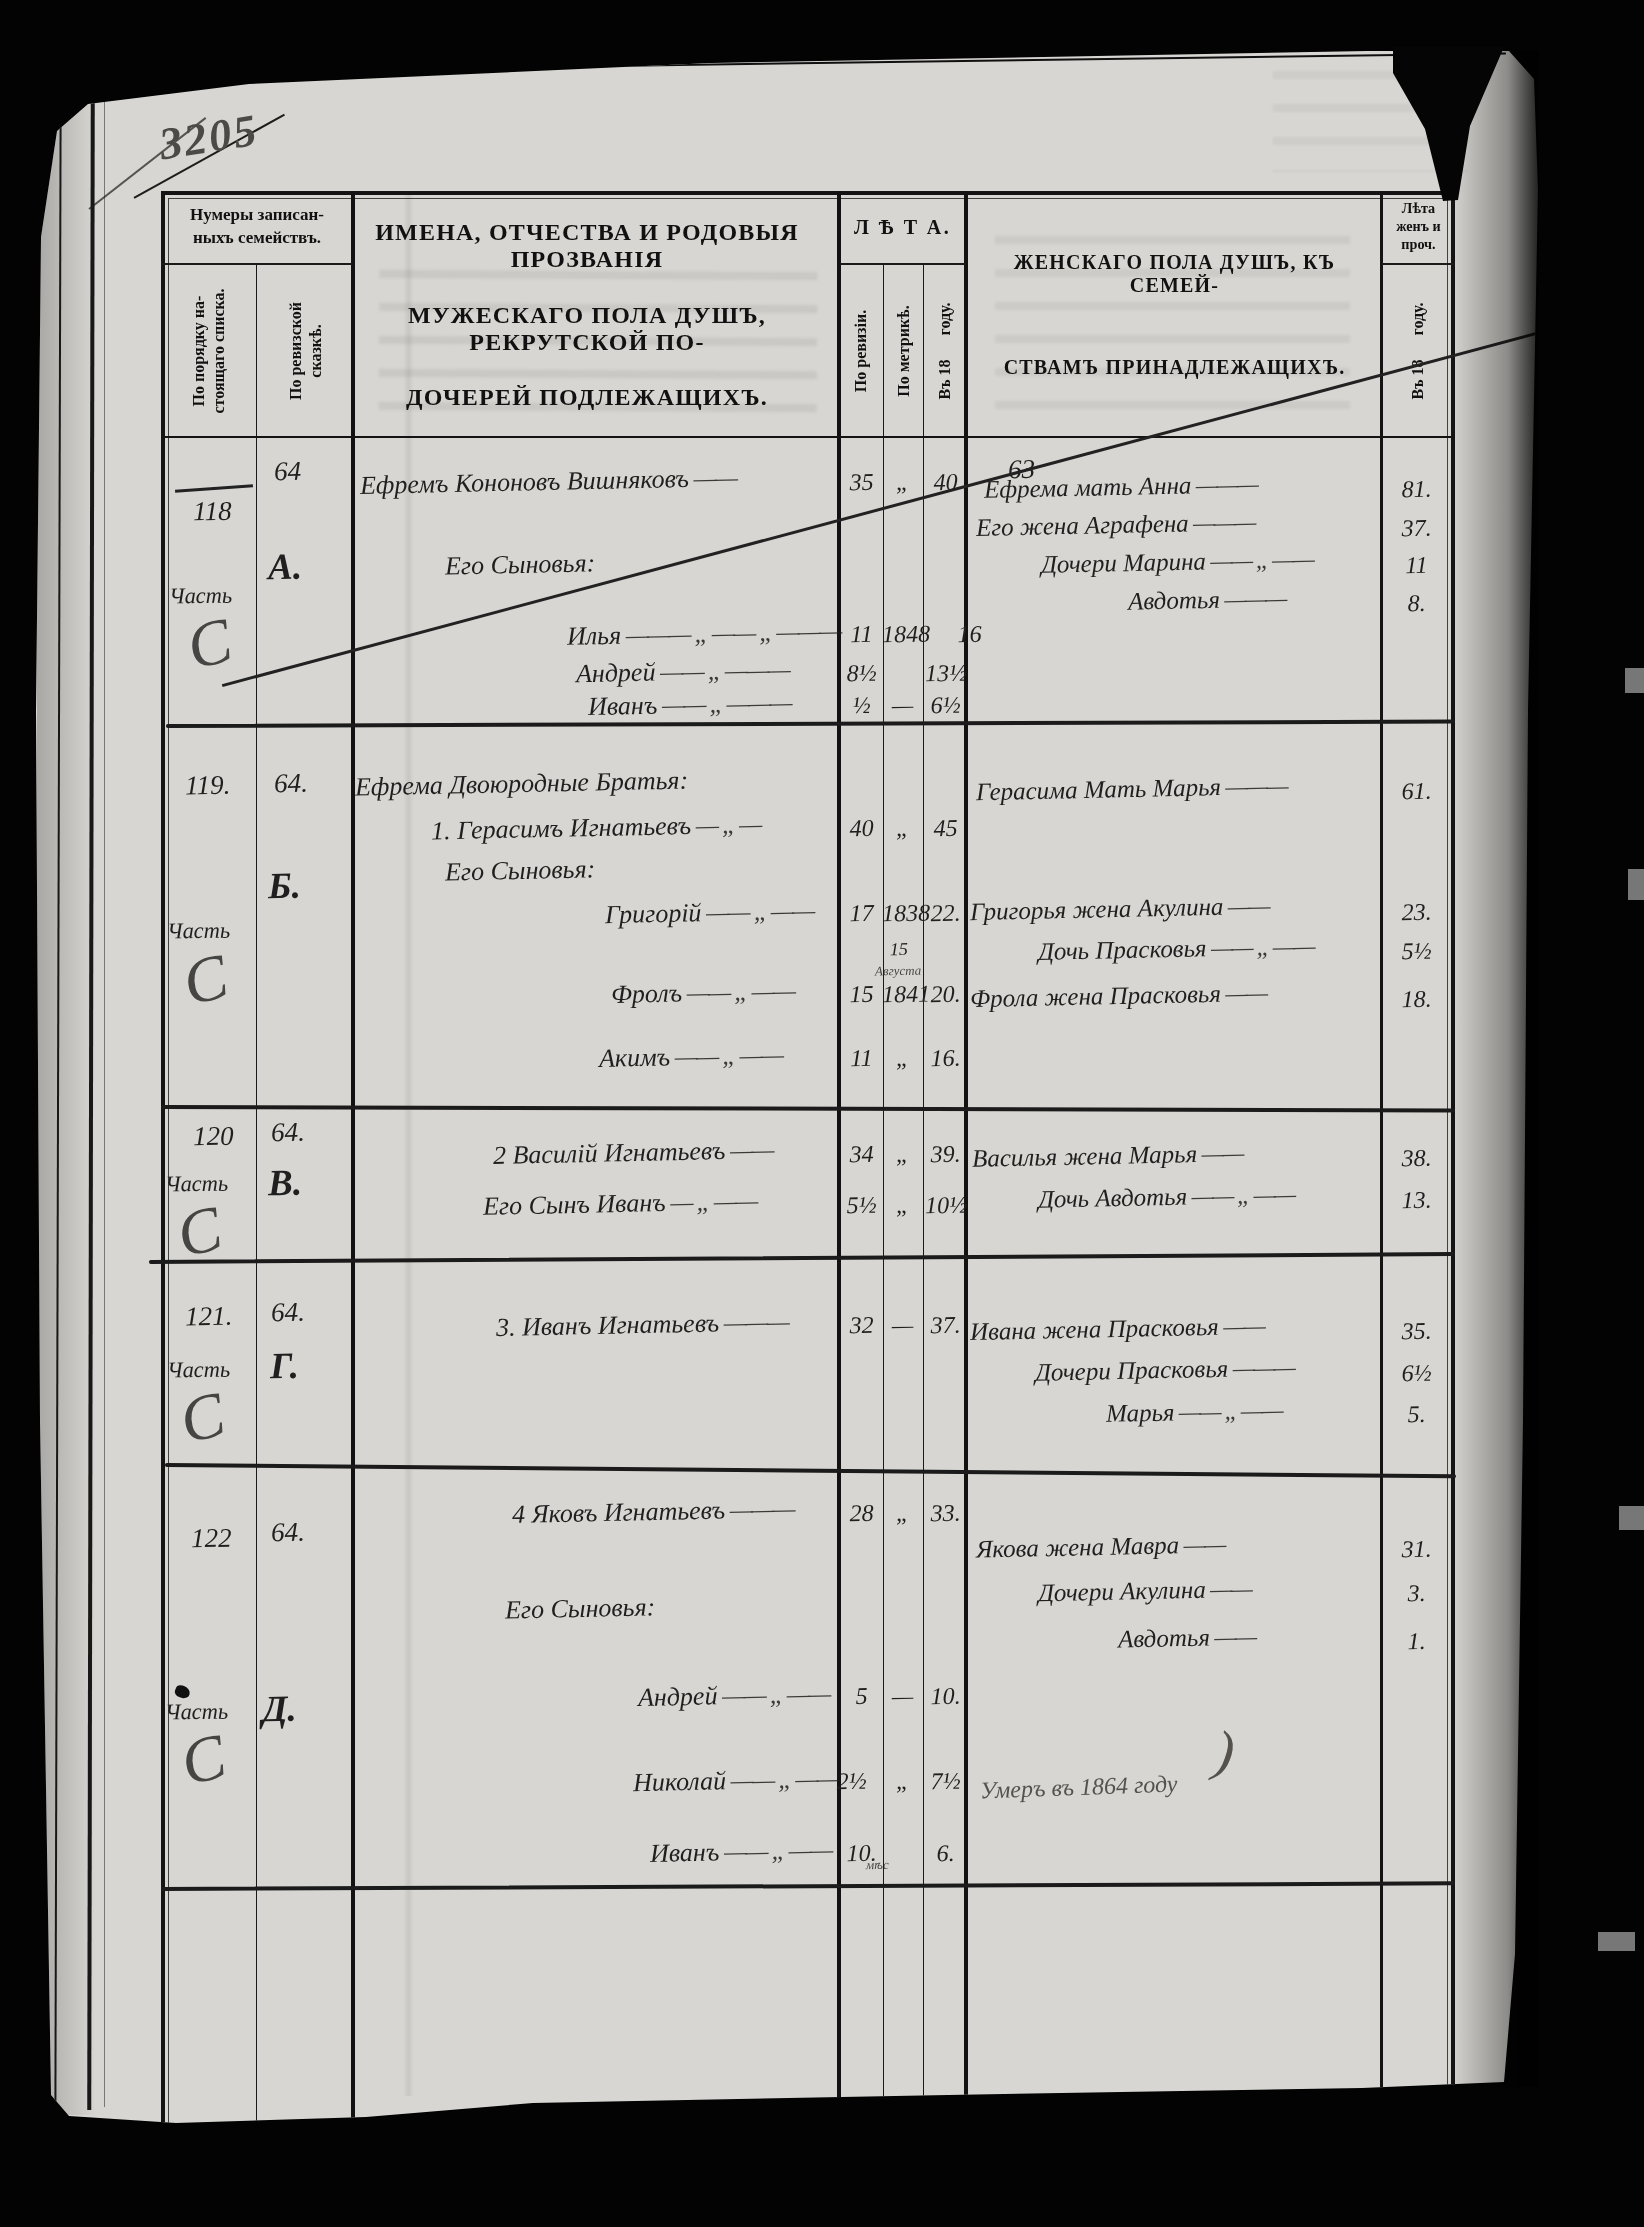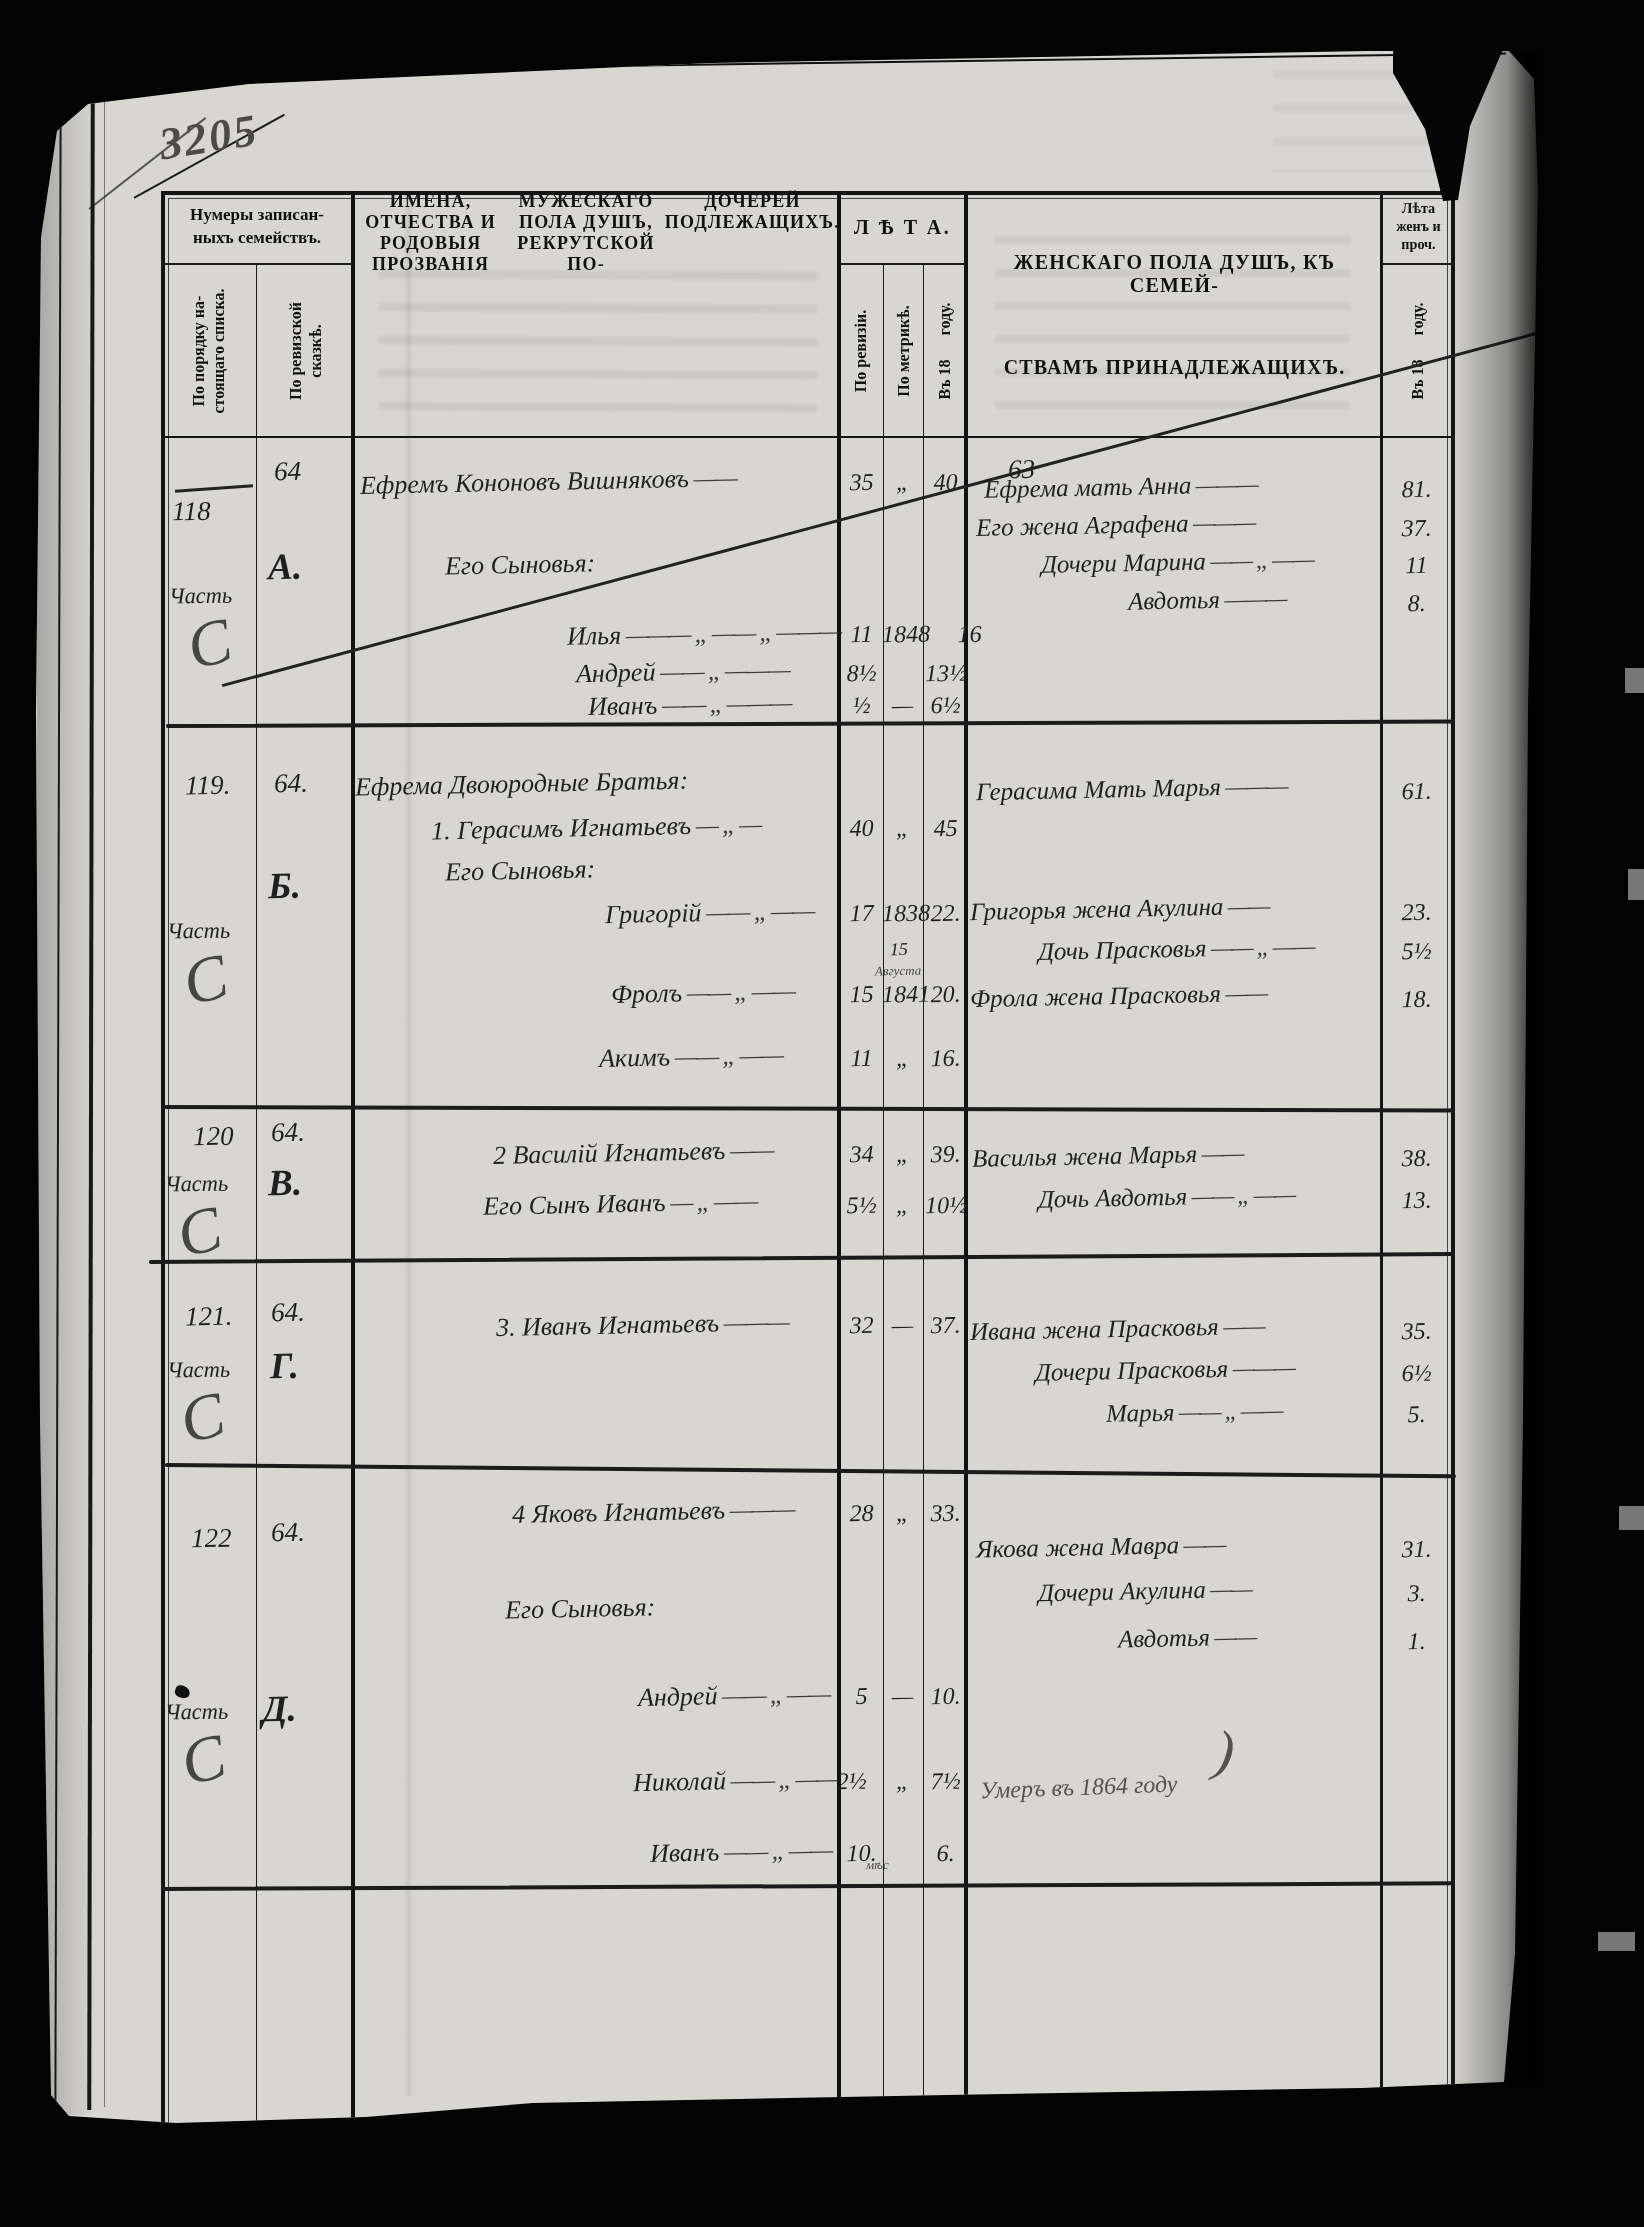--- a/index.html
+++ b/index.html
@@ -58,22 +58,22 @@
   .sep{position:absolute;height:3.6px;background:#1b1b1b;border-radius:1.8px;transform-origin:left center;}
   .sep1{left:166px;top:724px;width:1289px;transform:rotate(-.2deg);}
   .sep2{left:161px;top:1105px;width:1294px;transform:rotate(.15deg);}
   .sep3{left:149px;top:1260px;width:1306px;transform:rotate(-.35deg);}
   .sep4{left:165px;top:1463px;width:1291px;transform:rotate(.5deg);}
   .sep5{left:161px;top:1887px;width:1294px;transform:rotate(-.25deg);}
   
   .print{position:absolute;color:#111;font-weight:bold;text-align:center;}
   .hdr-fam{left:161px;top:191px;width:192px;height:72px;display:flex;align-items:center;
     justify-content:center;font-size:17px;line-height:1.35;white-space:pre-line;}
-  .hdr-male{left:354px;top:191px;width:486px;height:248px;display:flex;flex-direction:row;
-    justify-content:space-evenly;font-size:18px;letter-spacing:1.2px;}
+  .hdr-male{left:344px;top:191px;width:486px;height:248px;display:flex;flex-direction:column;
+    justify-content:space-evenly;font-size:24px;letter-spacing:1.2px;}
   .hdr-leta{left:839px;top:191px;width:127px;height:72px;display:flex;align-items:center;
     justify-content:center;font-size:20px;letter-spacing:2.4px;}
   .hdr-fem{left:967px;top:191px;width:415px;height:248px;display:flex;flex-direction:column;
     justify-content:space-evenly;font-size:20px;letter-spacing:1.2px;}
   .hdr-rage{left:1382px;top:191px;width:73px;height:72px;display:flex;align-items:center;
     justify-content:center;font-size:14.2px;line-height:1.25;white-space:pre-line;}
   .vcell{position:absolute;top:265px;height:172px;display:flex;align-items:center;justify-content:center;}
   .vc1{left:161px;width:96px;}
   .vc2{left:258px;width:96px;}
   .vc4{left:839px;width:44px;}
@@ -179,21 +179,21 @@
     <div class="vcell vc6">
         <span>Въ 18      году.</span>
       </div>
     <div class="vcell vc8">
         <span>Въ 18      году.</span>
       </div>
 
     <div id="entries">
         <div class="num mnum struck" style="left: 199px; top: 454px;">63</div>
         <div class="num bar" style="left: 175px; top: 487px;"></div>
-        <div class="num mnum" style="left: 172px; top: 496px;">118</div>
+        <div class="num mnum" style="left: 193px; top: 496px;">118</div>
         <div class="num part" style="left: 169px; top: 583px;">Часть</div>
         <div class="num flourish" style="left: 188px; top: 607px;">С</div>
         <div class="num mnum" style="left: 274px; top: 456px;">64</div>
         <div class="num letter" style="left: 268px; top: 545px;">А.</div>
         <div class="hw" style="left: 360px; top: 467px;"><span>Ефремъ Кононовъ Вишняковъ</span><span class="tail"> ——</span></div>
         <div class="num" style="left: 840px; top: 469px; width: 43px;">35</div>
         <div class="num" style="left: 882px; top: 469px; width: 41px;">„</div>
         <div class="num" style="left: 925px; top: 469px; width: 41px;">40</div>
         <div class="hw" style="left: 445px; top: 550px;"><span>Его Сыновья:</span></div>
         <div class="hw" style="left: 567px; top: 619px;"><span>Илья</span><span class="tail"> ——— „ —— „ ———</span></div>

